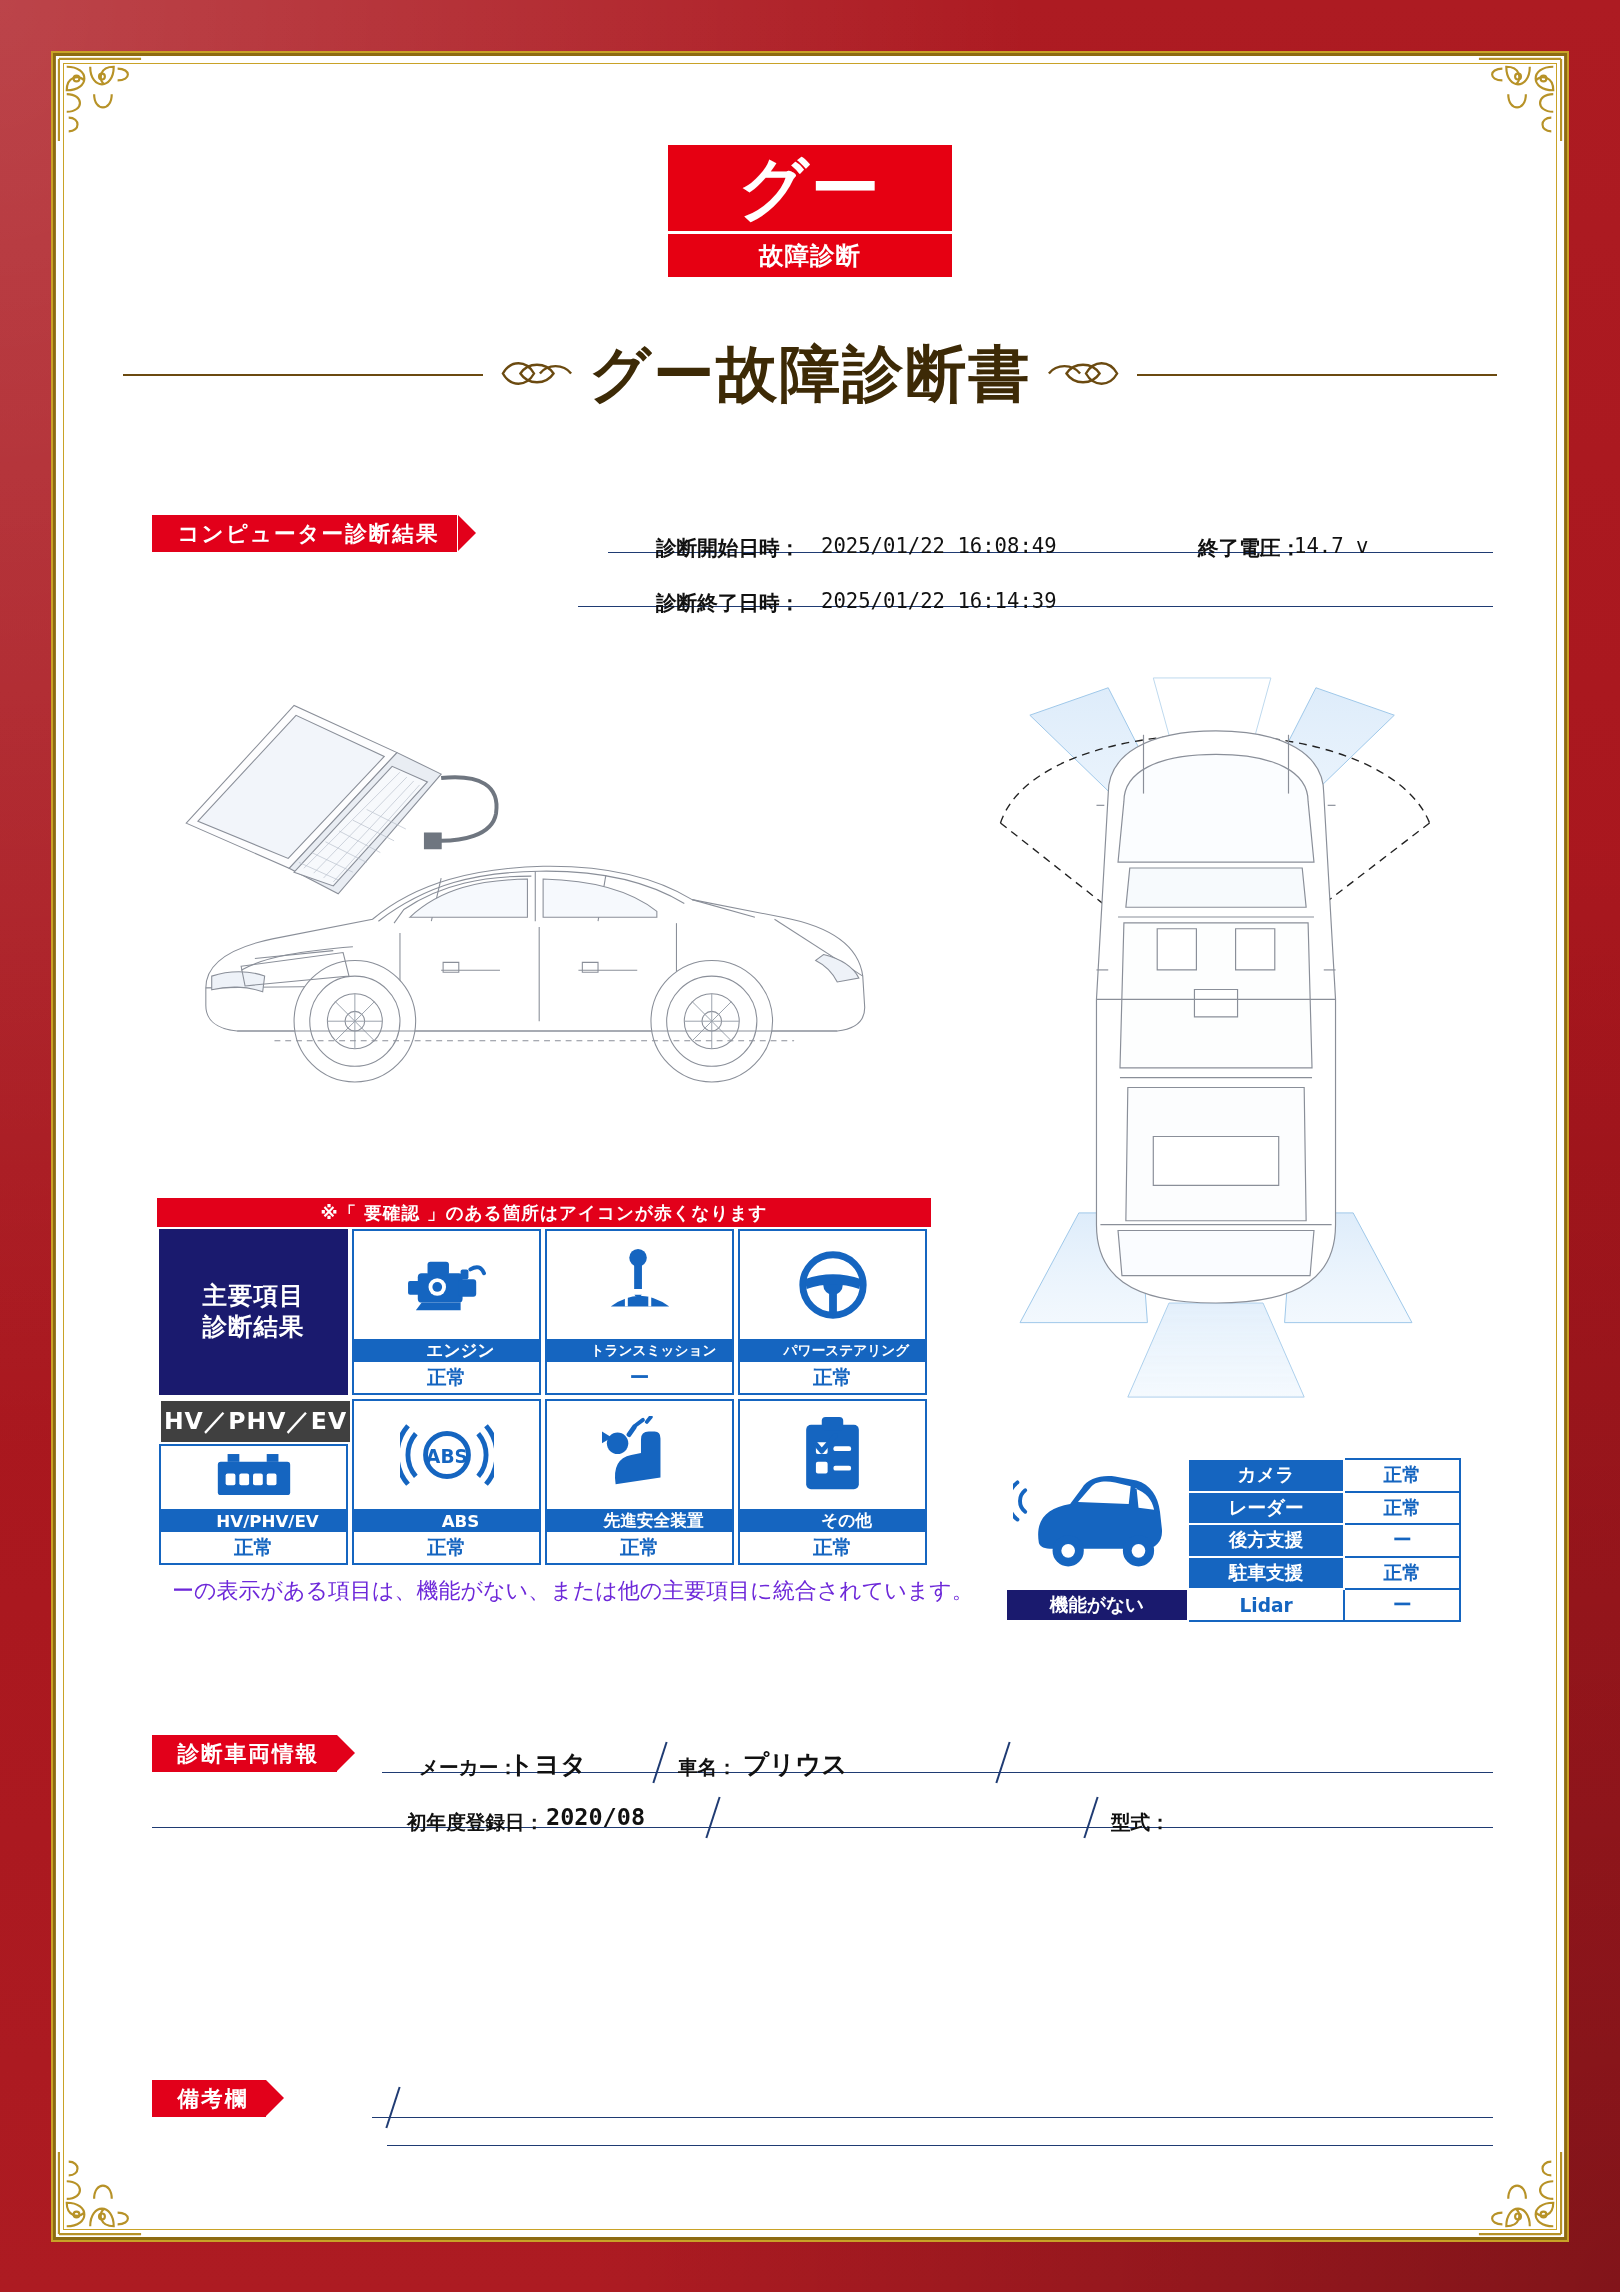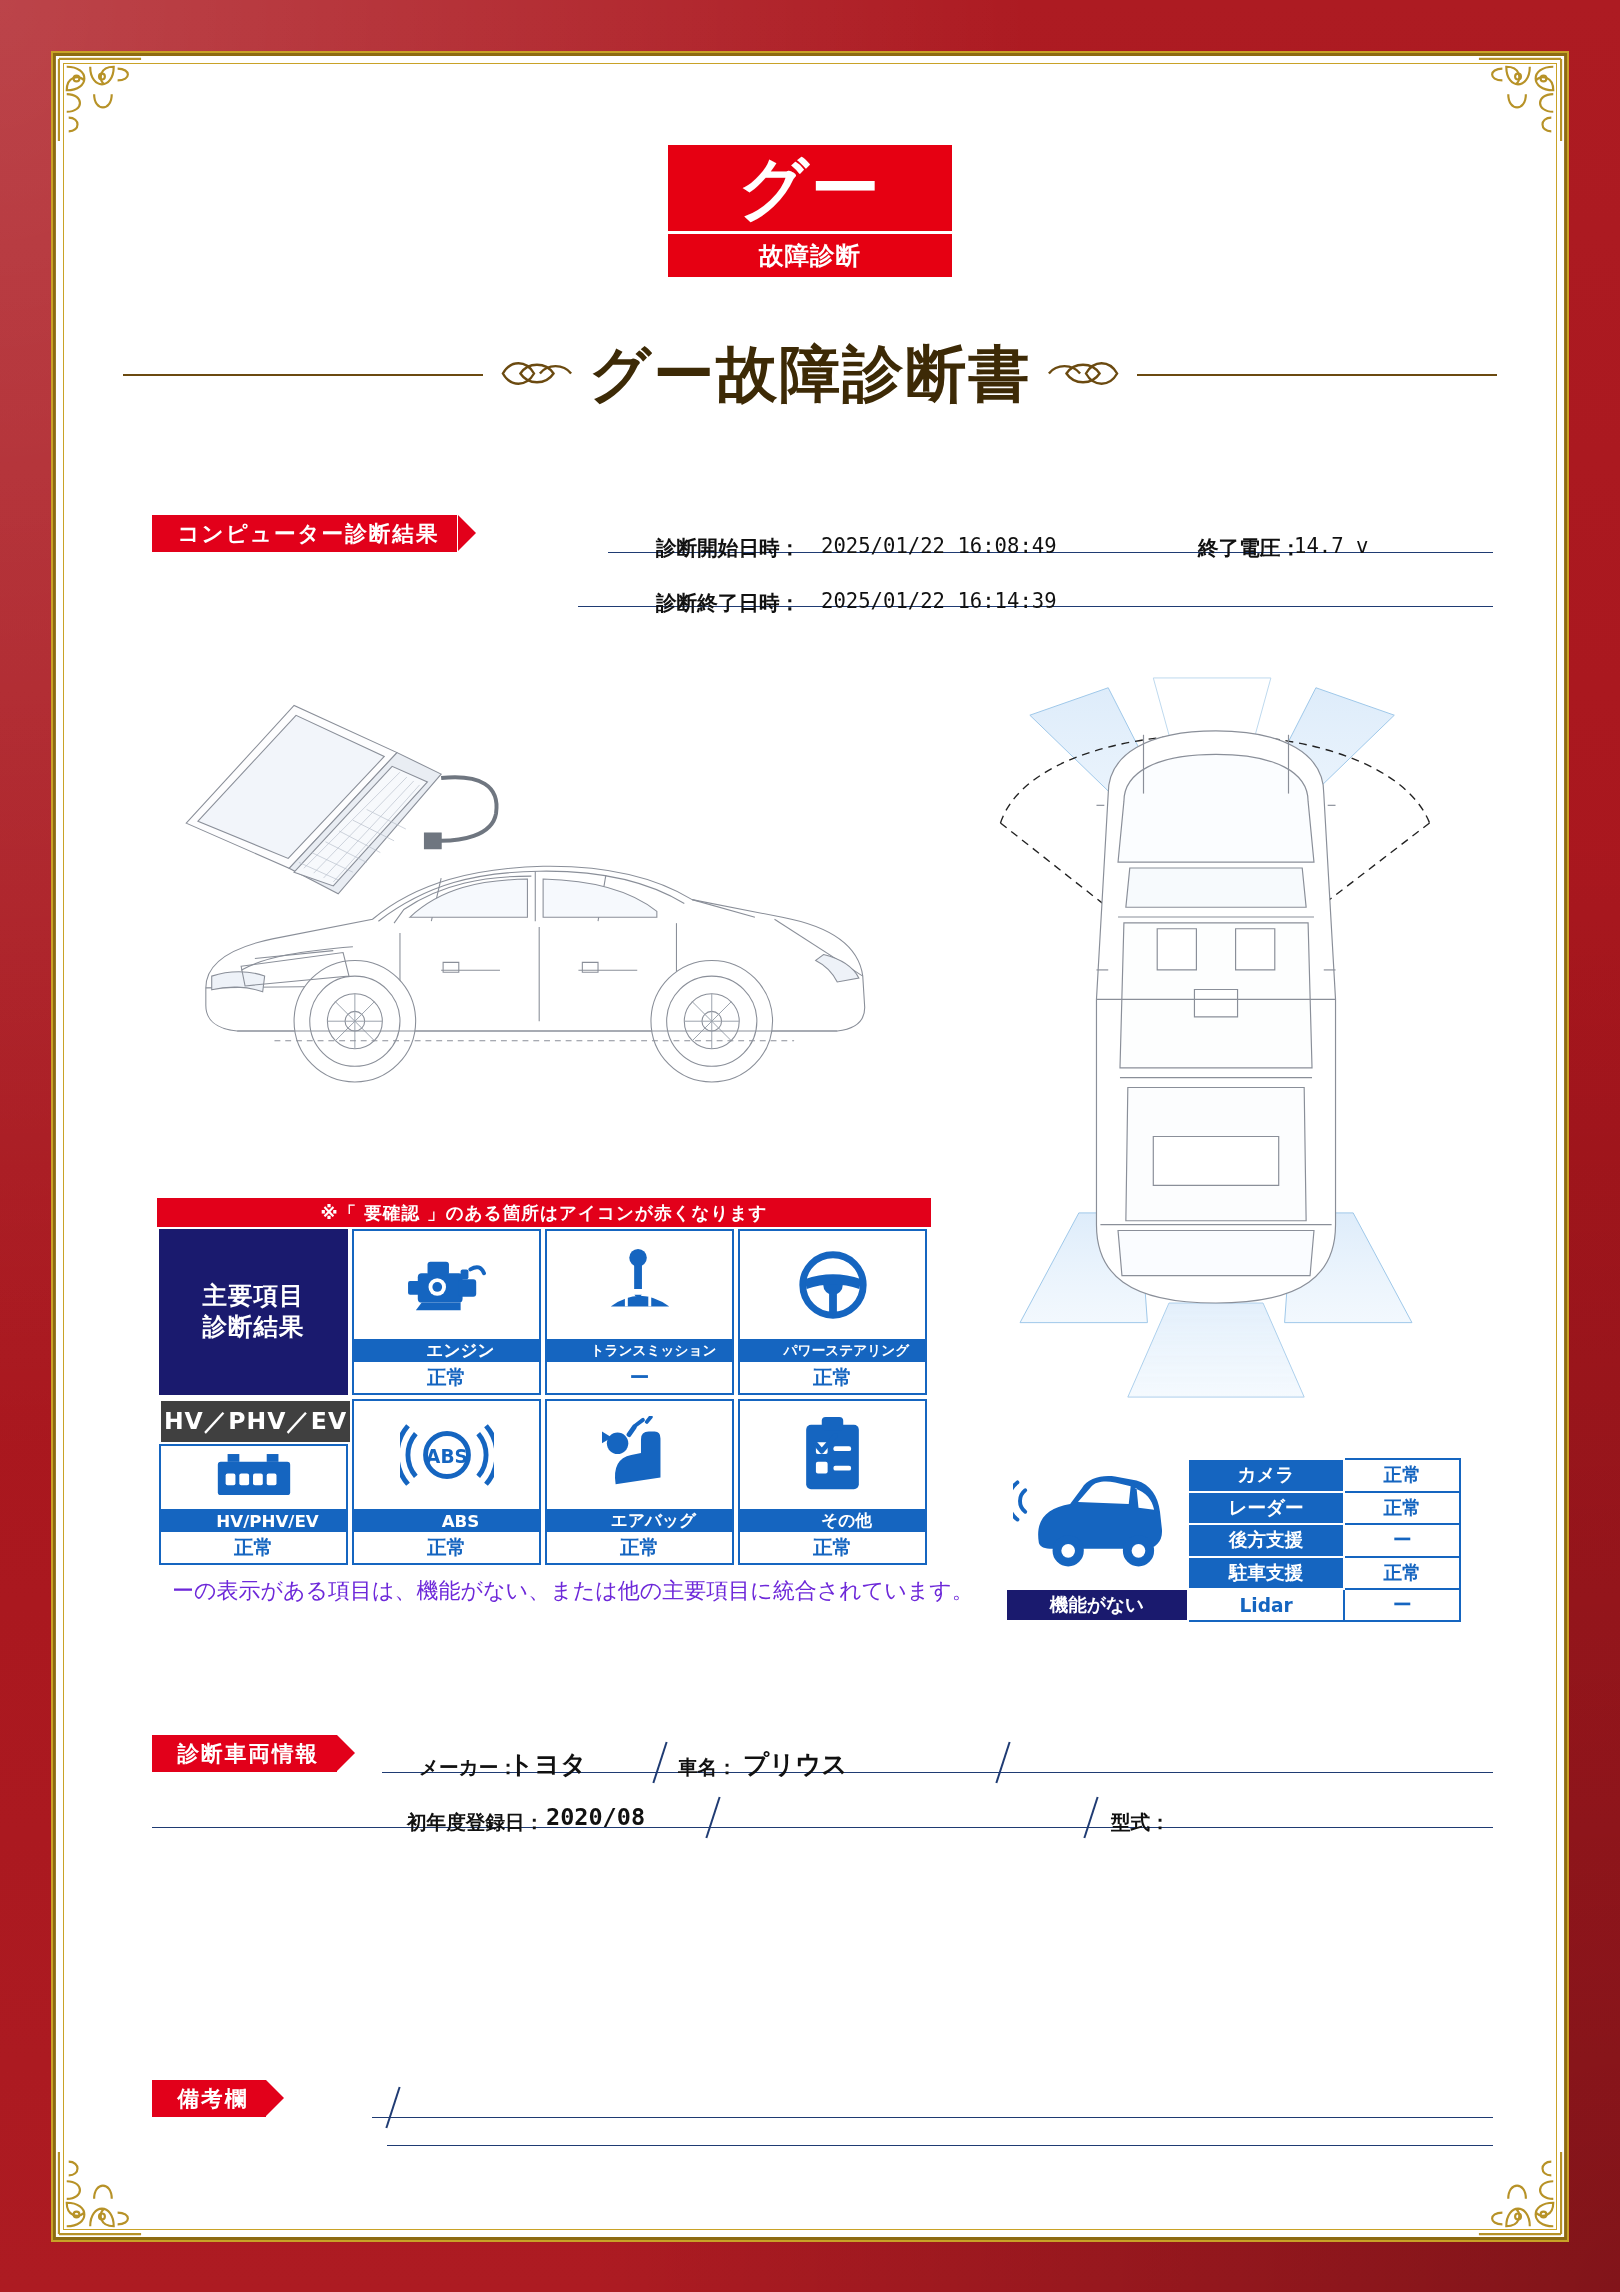--- a/index.html
+++ b/index.html
@@ -709,21 +709,21 @@
             <circle cx="22" cy="28" r="11"></circle>
             <path d="M6 16 l10 6 l-10 6 z"></path>
             <rect x="34" y="8" width="5" height="14" rx="2" transform="rotate(35 36 15)"></rect>
           </g>
           <g fill="none" stroke="#1565c0" stroke-width="4" stroke-linecap="round">
             <path d="M40 10 l8 -6"></path>
             <path d="M52 6 l4 -5"></path>
           </g>
         </svg>
       </div>
-      <div class="cell-label">エアバッグ</div>
+      <div class="cell-label">先進安全装置</div>
       <div class="cell-value">正常</div>
     </div>
 
     <div class="cell">
       <div class="icon-box">
         <svg width="69" height="80" viewBox="0 0 70 82">
           <g fill="#1565c0">
             <rect x="8" y="10" width="54" height="66" rx="5"></rect>
             <rect x="24" y="2" width="22" height="14" rx="4"></rect>
           </g>

